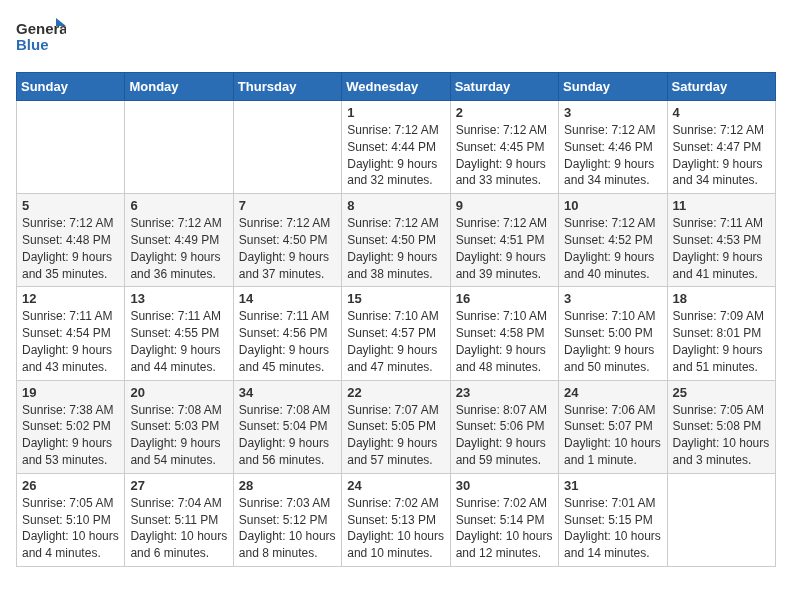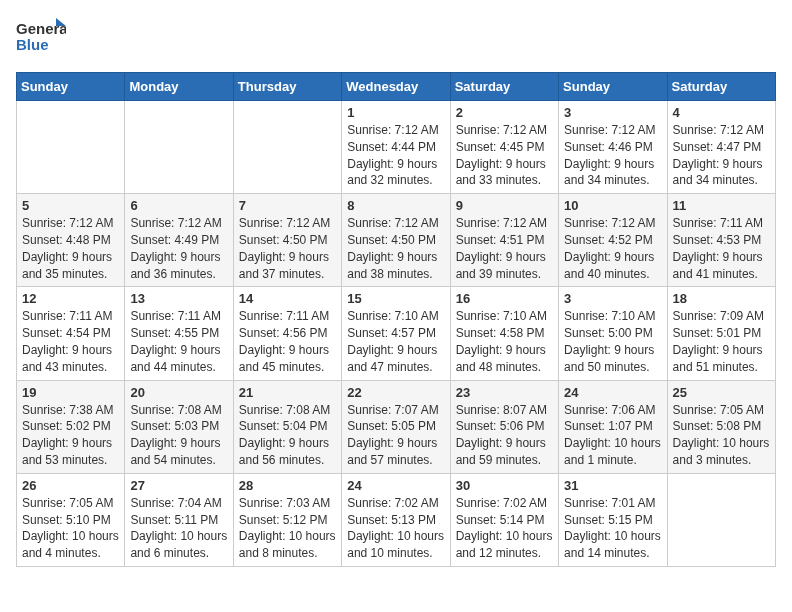--- a/index.html
+++ b/index.html
@@ -210,59 +210,59 @@
         </td>
         <td>
           <div class="day-number">3</div>
           <div class="day-info">Sunrise: 7:10 AM
 Sunset: 5:00 PM
 Daylight: 9 hours and 50 minutes.</div>
         </td>
         <td>
           <div class="day-number">18</div>
           <div class="day-info">Sunrise: 7:09 AM
-Sunset: 5:01 PM
+Sunset: 8:01 PM
 Daylight: 9 hours and 51 minutes.</div>
         </td>
       </tr>
       <tr>
         <td>
           <div class="day-number">19</div>
           <div class="day-info">Sunrise: 7:38 AM
 Sunset: 5:02 PM
 Daylight: 9 hours and 53 minutes.</div>
         </td>
         <td>
           <div class="day-number">20</div>
           <div class="day-info">Sunrise: 7:08 AM
 Sunset: 5:03 PM
 Daylight: 9 hours and 54 minutes.</div>
         </td>
         <td>
-          <div class="day-number">21</div>
+          <div class="day-number">34</div>
           <div class="day-info">Sunrise: 7:08 AM
 Sunset: 5:04 PM
 Daylight: 9 hours and 56 minutes.</div>
         </td>
         <td>
           <div class="day-number">22</div>
           <div class="day-info">Sunrise: 7:07 AM
 Sunset: 5:05 PM
 Daylight: 9 hours and 57 minutes.</div>
         </td>
         <td>
           <div class="day-number">23</div>
           <div class="day-info">Sunrise: 8:07 AM
 Sunset: 5:06 PM
 Daylight: 9 hours and 59 minutes.</div>
         </td>
         <td>
           <div class="day-number">24</div>
           <div class="day-info">Sunrise: 7:06 AM
-Sunset: 1:07 PM
+Sunset: 5:07 PM
 Daylight: 10 hours and 1 minute.</div>
         </td>
         <td>
           <div class="day-number">25</div>
           <div class="day-info">Sunrise: 7:05 AM
 Sunset: 5:08 PM
 Daylight: 10 hours and 3 minutes.</div>
         </td>
       </tr>
       <tr>

